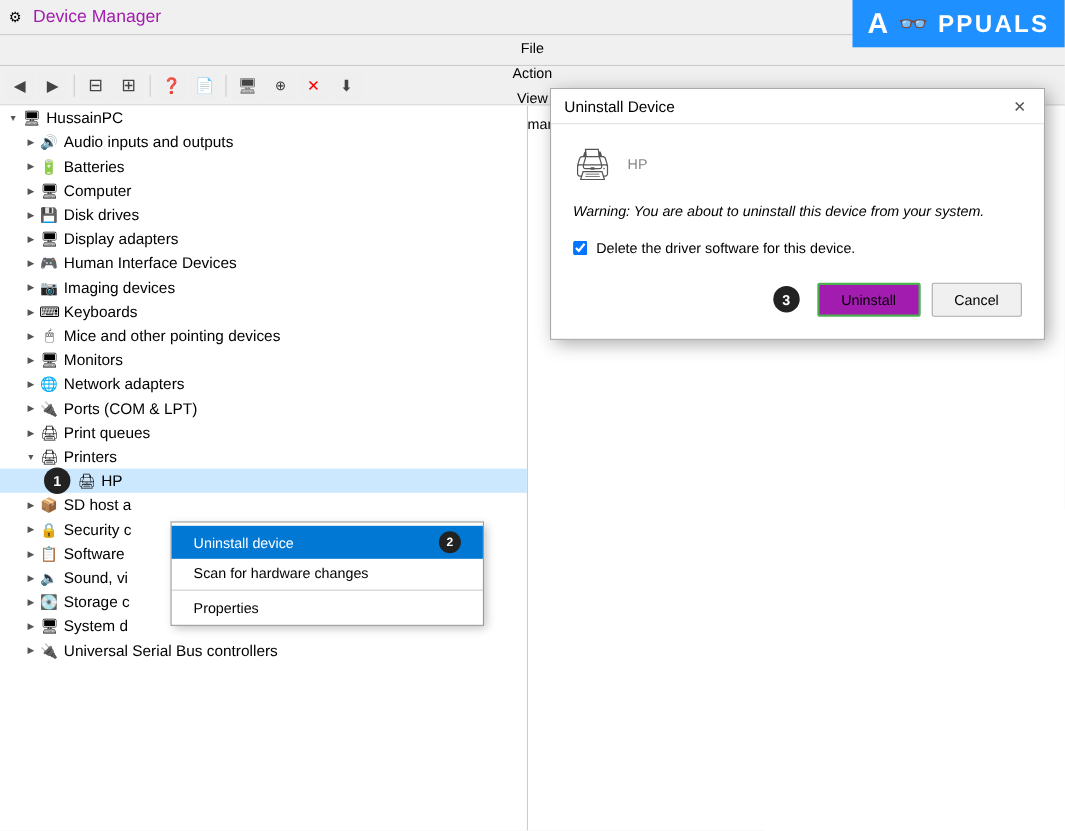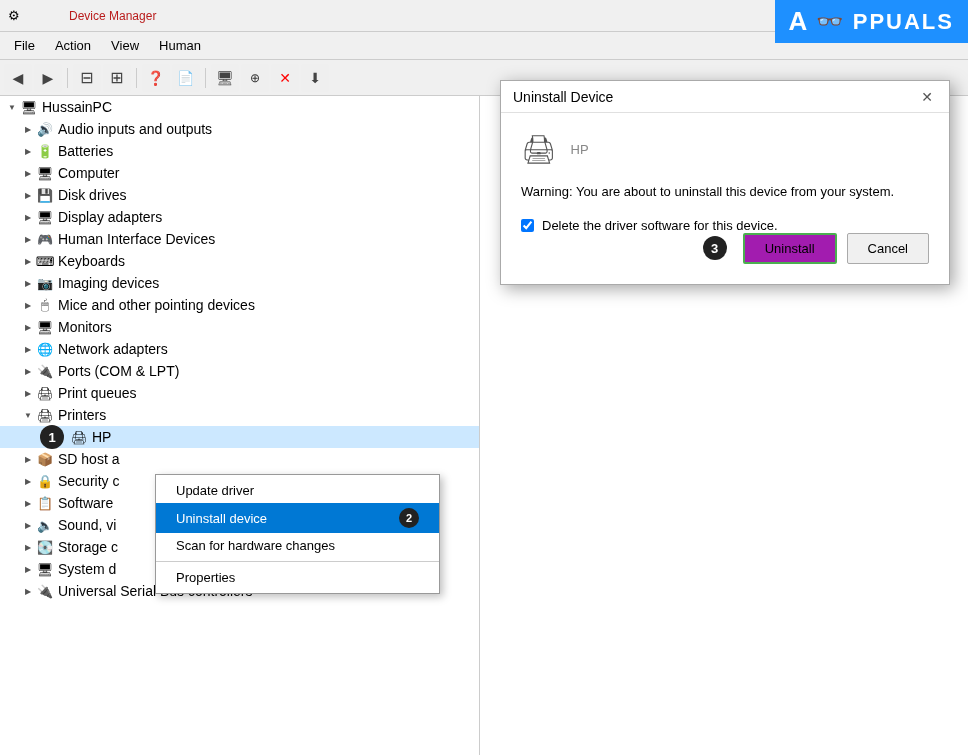--- a/index.html
+++ b/index.html
@@ -22,23 +22,22 @@
       padding: 0 8px;
       border-bottom: 1px solid #ccc;
       position: relative;
     }
     .title-bar-icon {
       width: 16px;
       height: 16px;
       margin-right: 6px;
     }
     .title-bar-text {
-      font-size: 12px;
-      color: #b91c1c;
-      margin-left: 39px;
+      font-size: 16px;
+      color: #a21caf;
     }
     .title-bar-controls {
       position: absolute;
       right: 0;
       top: 0;
       display: flex;
     }
     .title-btn {
       width: 46px;
       height: 32px;
@@ -52,20 +51,21 @@
     }
 
     
     .menu-bar {
       background: #f0f0f0;
       height: 28px;
       display: flex;
       align-items: center;
       padding: 0 4px;
       border-bottom: 1px solid #ccc;
+      flex-direction: column;
     }
     .menu-item {
       padding: 4px 10px;
       cursor: pointer;
       font-size: 13px;
     }
 
     
     .toolbar {
       background: #f0f0f0;
@@ -244,24 +244,26 @@
     }
     .dialog-device-name {
       font-size: 13px;
       color: #888;
     }
     .dialog-warning {
       font-size: 13px;
       color: #000;
       margin-bottom: 16px;
       line-height: 1.5;
+      font-style: italic;
     }
     .dialog-checkbox-row {
       display: flex;
       align-items: center;
+      margin-bottom: 24px;
     }
     .dialog-checkbox-row input[type="checkbox"] {
       margin-right: 8px;
     }
     .dialog-buttons {
       display: flex;
       justify-content: flex-end;
       gap: 10px;
     }
     .dialog-btn {
@@ -389,28 +391,28 @@
     </div>
 
     <div class="tree-item indent-1">
       <span class="expand-arrow tree-arrow-right"></span>
       <span class="item-icon icon-hid"></span>
       <span class="item-label">Human Interface Devices</span>
     </div>
 
     <div class="tree-item indent-1">
       <span class="expand-arrow tree-arrow-right"></span>
+      <span class="item-icon icon-imaging"></span>
+      <span class="item-label">Imaging devices</span>
+    </div>
+
+    <div class="tree-item indent-1">
+      <span class="expand-arrow tree-arrow-right"></span>
       <span class="item-icon icon-keyboard"></span>
       <span class="item-label">Keyboards</span>
-    </div>
-
-    <div class="tree-item indent-1">
-      <span class="expand-arrow tree-arrow-right"></span>
-      <span class="item-icon icon-imaging"></span>
-      <span class="item-label">Imaging devices</span>
     </div>
 
     <div class="tree-item indent-1">
       <span class="expand-arrow tree-arrow-right"></span>
       <span class="item-icon icon-mouse"></span>
       <span class="item-label">Mice and other pointing devices</span>
     </div>
 
     <div class="tree-item indent-1">
       <span class="expand-arrow tree-arrow-right"></span>
@@ -492,21 +494,20 @@
       <span class="item-label blurred">&nbsp;&nbsp;&nbsp;&nbsp;&nbsp;&nbsp;</span>
     </div>
 
     <div class="tree-item indent-1">
       <span class="expand-arrow tree-arrow-right"></span>
       <span class="item-icon icon-usb"></span>
       <span class="item-label">Universal Serial Bus controllers</span>
     </div>
 
     <div class="context-menu">
-      <div class="context-menu-item">Update driver</div>
       <div class="context-menu-item active" style="display:flex; align-items:center;">
         <span>Uninstall device</span>
         <span style="margin-left: auto; display:flex; align-items:center;">
           <span class="badge" style="background:#222; margin-right:0; width:20px; height:20px; font-size:11px;">2</span>
         </span>
       </div>
       <div class="context-menu-item">Scan for hardware changes</div>
       <div class="context-menu-sep"></div>
       <div class="context-menu-item bold">Properties</div>
     </div>

